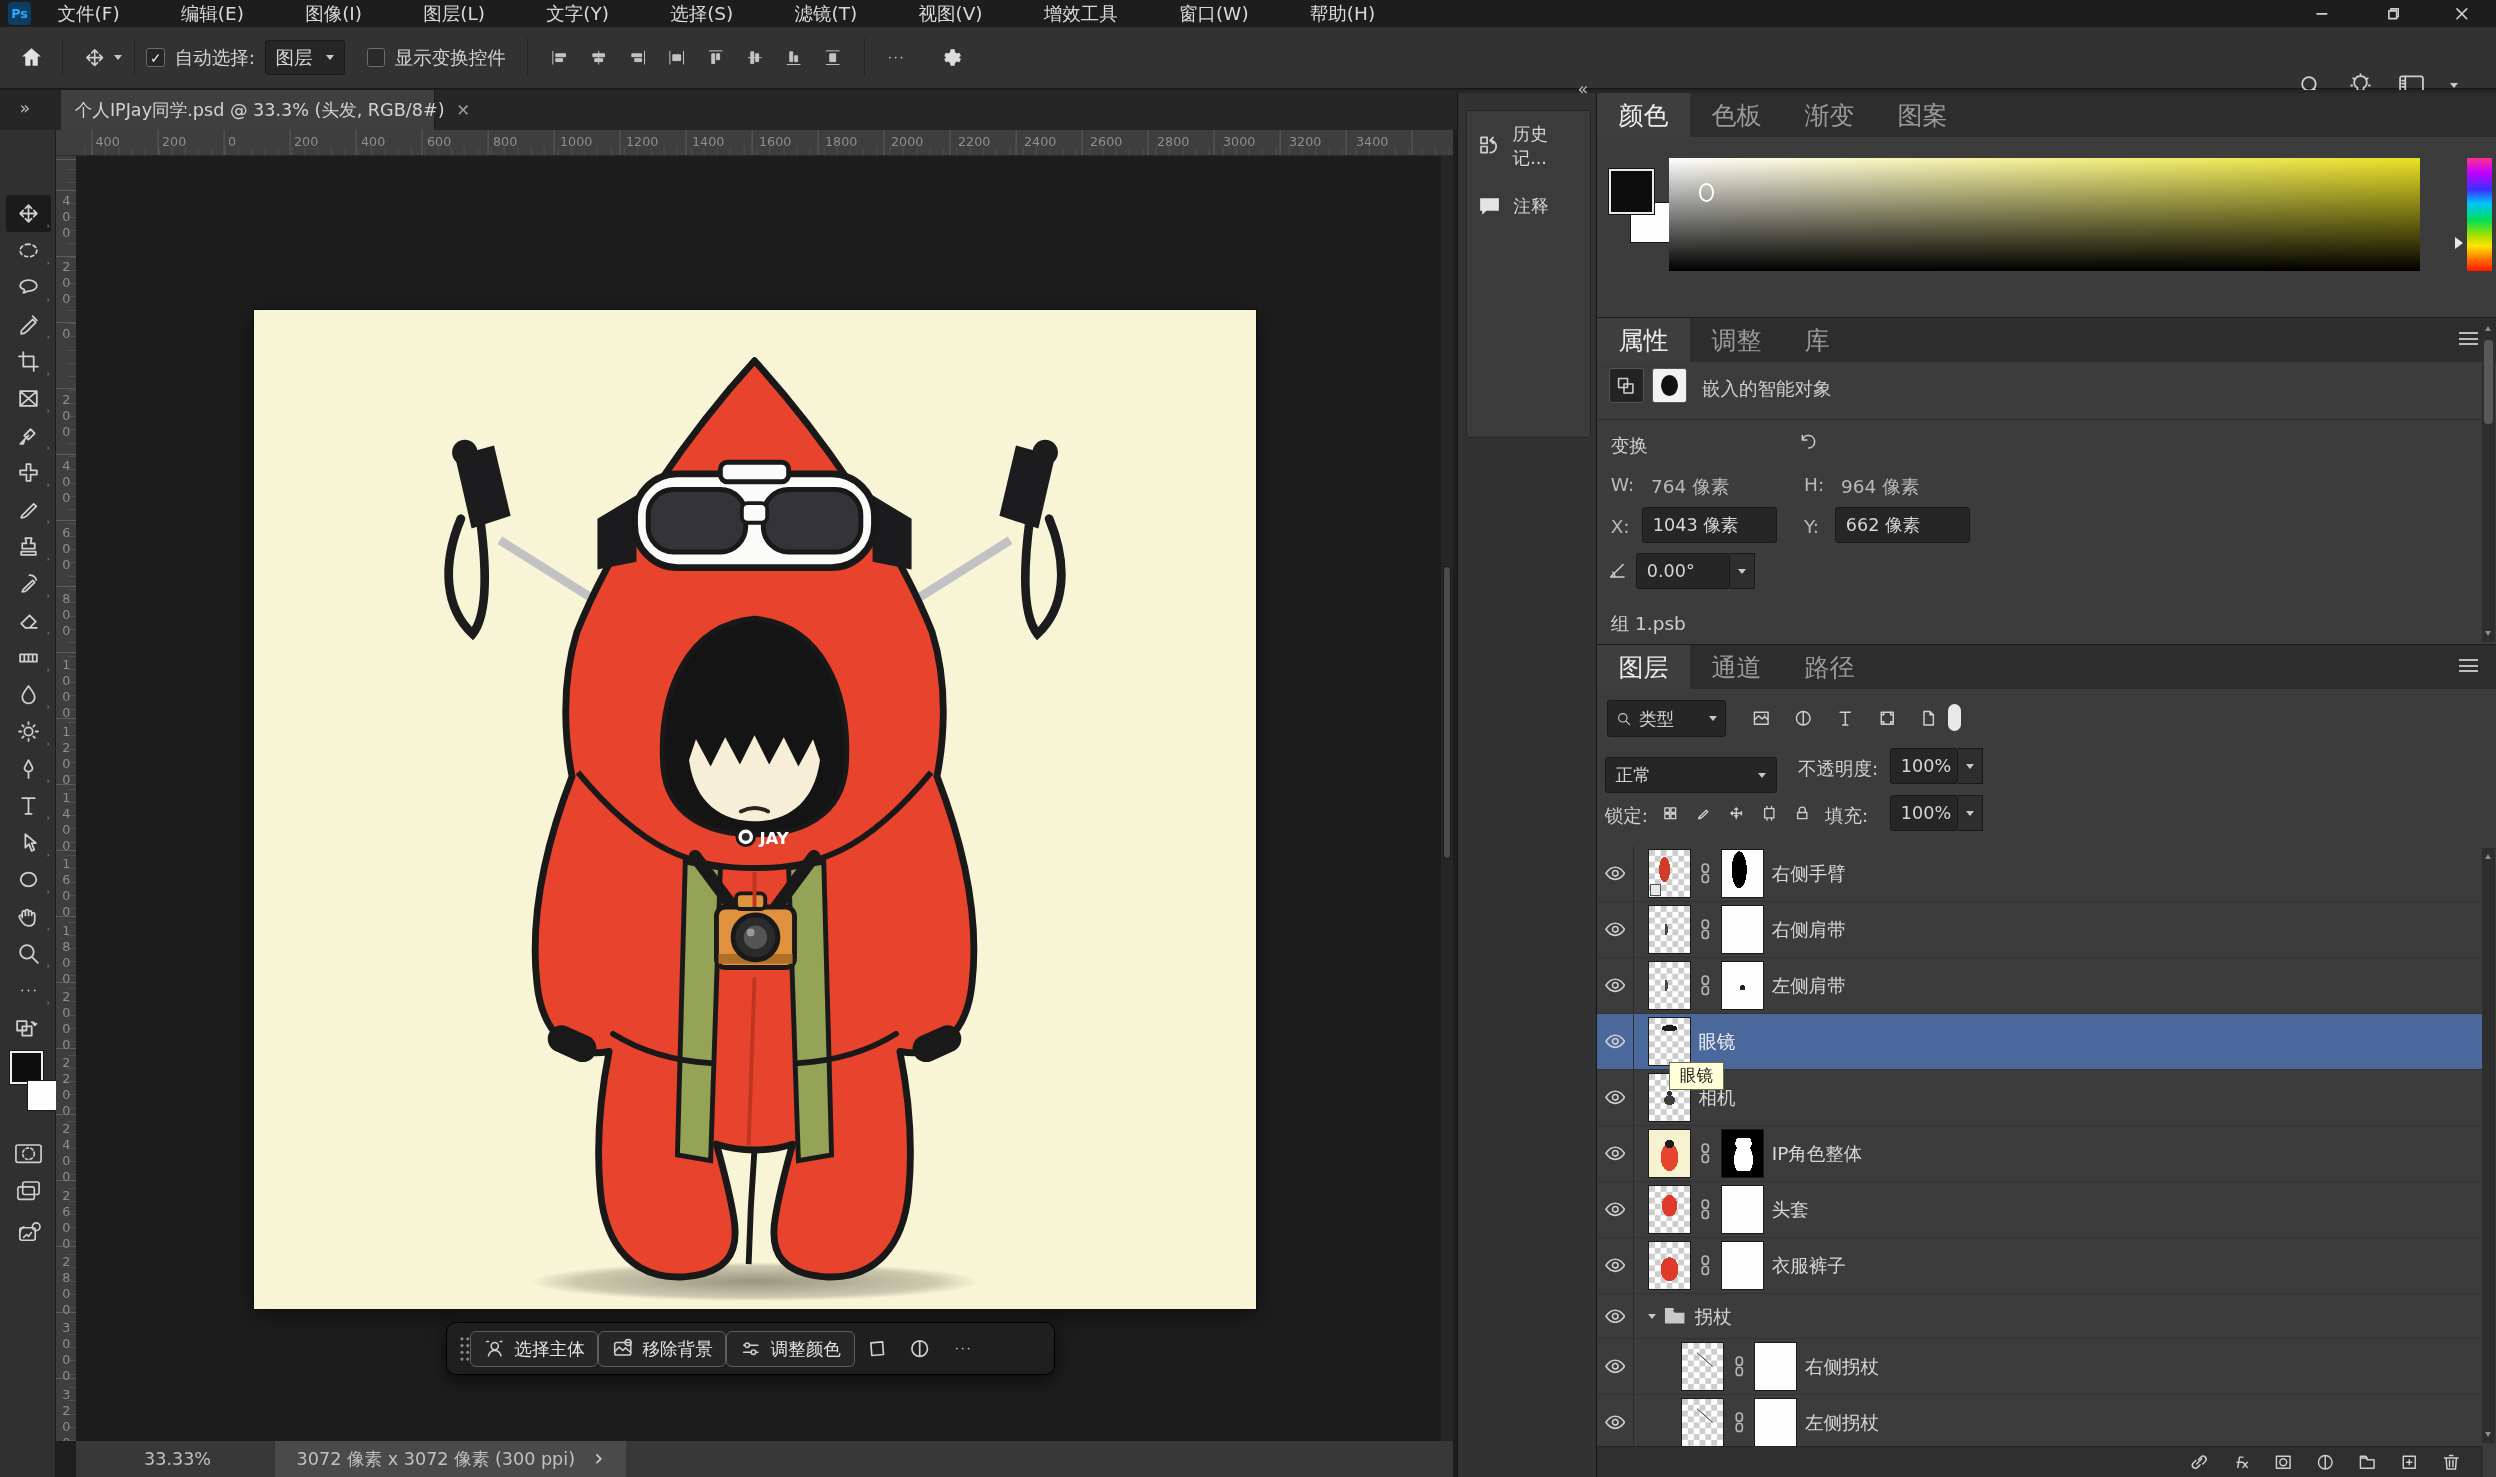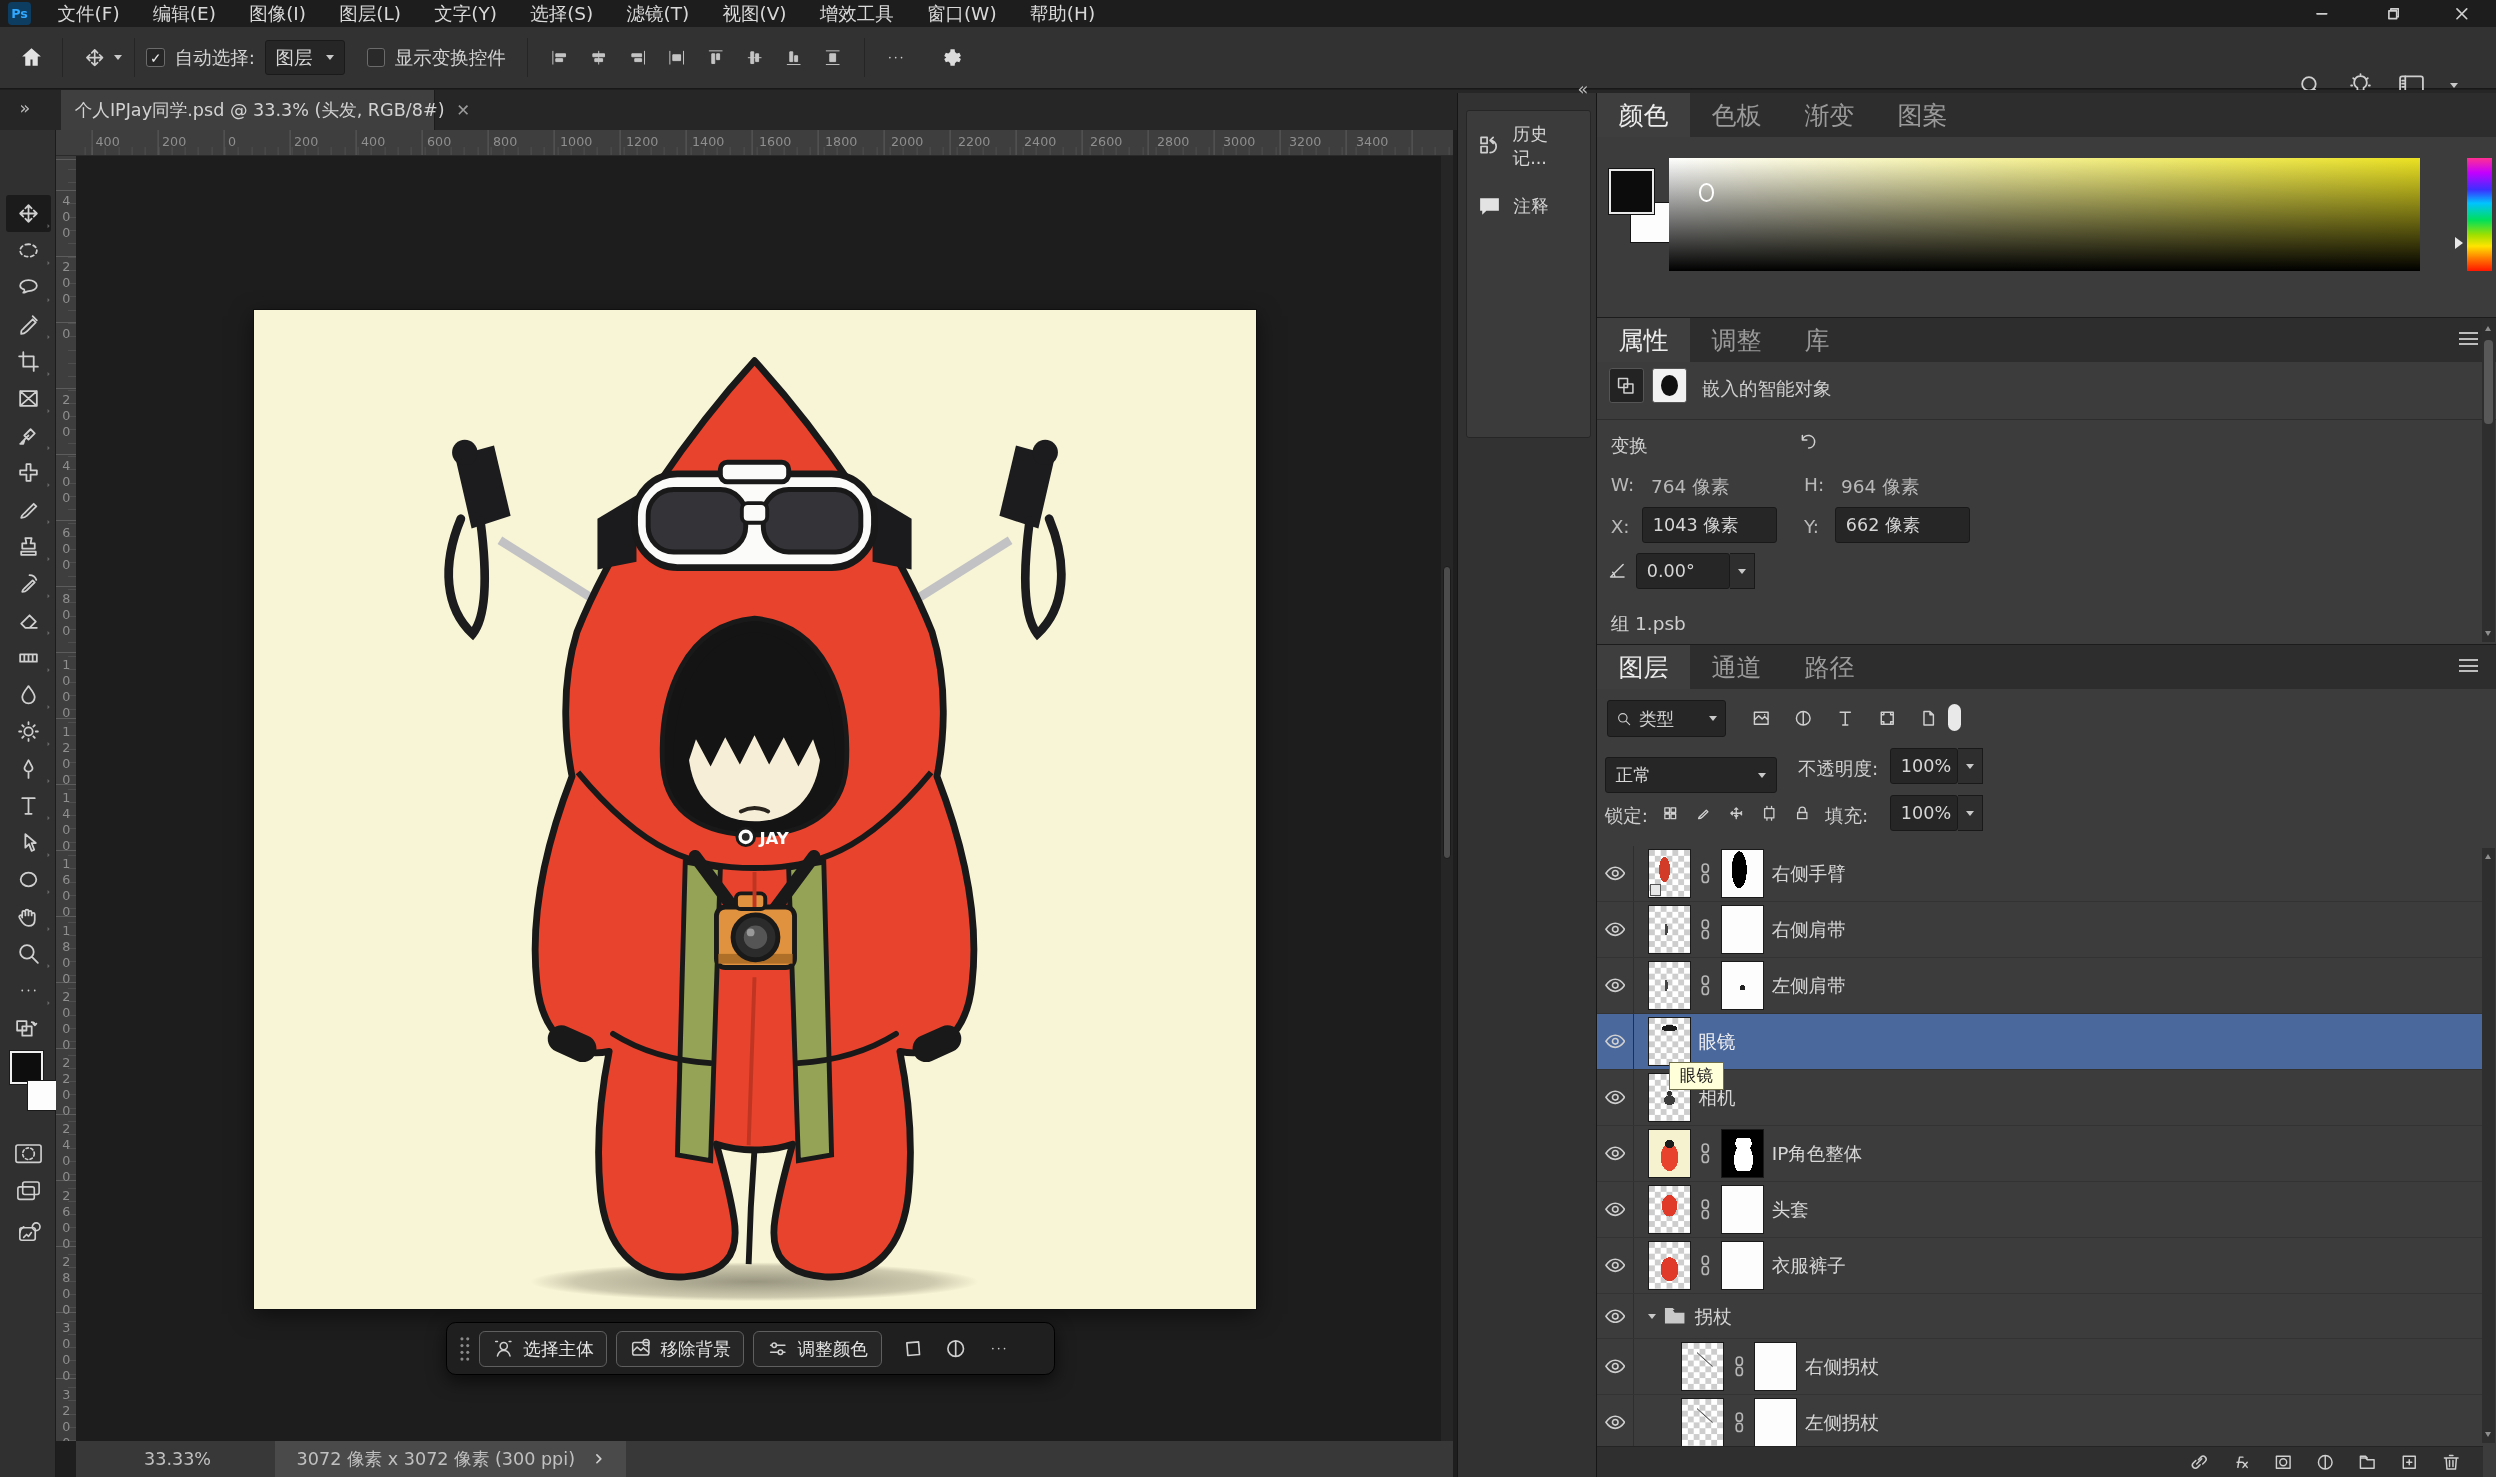--- a/index.html
+++ b/index.html
@@ -60,21 +60,21 @@
      background-image:repeating-linear-gradient(180deg,#5c5c5c 0 1px,transparent 1px 66px),
                       repeating-linear-gradient(180deg,#4e4e4e 0 1px,transparent 1px 13.3px);
      background-size:100% 100%,7.8px 100%;background-position:0 34px,right 34px;background-repeat:repeat-y;overflow:hidden;}
   #ruler-left .rl{position:absolute;left:2.9px;font-size:12.7px;color:#8f8f8f;writing-mode:vertical-rl;text-orientation:upright;letter-spacing:1px;}
   #viewport{left:76px;top:156px;width:1377px;height:1285px;background:#1d1d1d;overflow:hidden;}
   #document{position:absolute;left:178px;top:154px;width:1002px;height:999px;background:#f8f5d6;box-shadow:0 0 0 1px #101010,0 5.9px 21.5px rgba(0,0,0,.55);}
   #vscroll{left:1441px;top:156px;width:11.7px;height:1285px;background:#262626;}
   #vscroll .thumb{position:absolute;left:2px;top:410px;width:7.8px;height:293px;background:#4c4c4c;border-radius:3.9px;}
   
   #taskbar{left:446px;top:1322px;width:609px;height:53px;background:#1f1f1f;border:1px solid #000;border-radius:9.8px;
-     box-shadow:0 5.9px 17.6px rgba(0,0,0,.6);display:flex;align-items:center;padding:0 11.7px;gap:9px;}
+     box-shadow:0 5.9px 17.6px rgba(0,0,0,.6);display:flex;align-items:center;padding:0 11.7px;gap:0;}
   .tb-btn{height:36px;border:1px solid #5f5f5f;border-radius:5.9px;display:flex;align-items:center;gap:8.8px;padding:0 12.7px;color:#e3e3e3;font-size:17.6px;background:#262626;}
   .tb-ic{width:33px;height:33px;display:flex;align-items:center;justify-content:center;}
   
   #statusbar{left:76px;top:1441px;width:1377px;height:36px;background:#383838;display:flex;align-items:center;font-size:17.6px;color:#c0c0c0;}
   #status-info{background:#4a4a4a;height:36px;display:flex;align-items:center;padding:0 21.5px;margin-left:64px;gap:17.6px;}
   
   #histdock{left:1457px;top:93px;width:140px;height:1385px;background:#323232;border-left:1px solid #161616;border-right:1px solid #161616;}
   #histbox{position:absolute;left:7.8px;top:16.6px;width:125px;height:328px;background:#3b3b3b;border:1px solid #262626;border-radius:2.9px;}
   .dock-item{display:flex;align-items:center;gap:11.7px;padding:11.7px 9.8px;color:#d6d6d6;font-size:17.6px;}
   #panels{left:1597px;top:93px;width:899px;height:1385px;background:#3c3c3c;}
@@ -148,21 +148,21 @@
   #layers-bottom{position:absolute;left:0;bottom:0;width:886px;height:32px;background:#2f2f2f;border-top:1px solid #242424;
      display:flex;align-items:center;justify-content:flex-end;gap:21.5px;padding-right:21.5px;}
 </style>
 </head>
 <body>
 
 <div id="app">
 
   <div id="menubar" class="abs">
     <div id="ps-logo">Ps</div>
-    <div style="display:flex;height:27px;">
+    <div style="display:flex;height:27px;gap:28px;">
 
     <div class="menu-item">文件(F)</div>
         <div class="menu-item">编辑(E)</div>
         <div class="menu-item">图像(I)</div>
         <div class="menu-item">图层(L)</div>
         <div class="menu-item">文字(Y)</div>
         <div class="menu-item">选择(S)</div>
         <div class="menu-item">滤镜(T)</div>
         <div class="menu-item">视图(V)</div>
         <div class="menu-item">增效工具</div>

